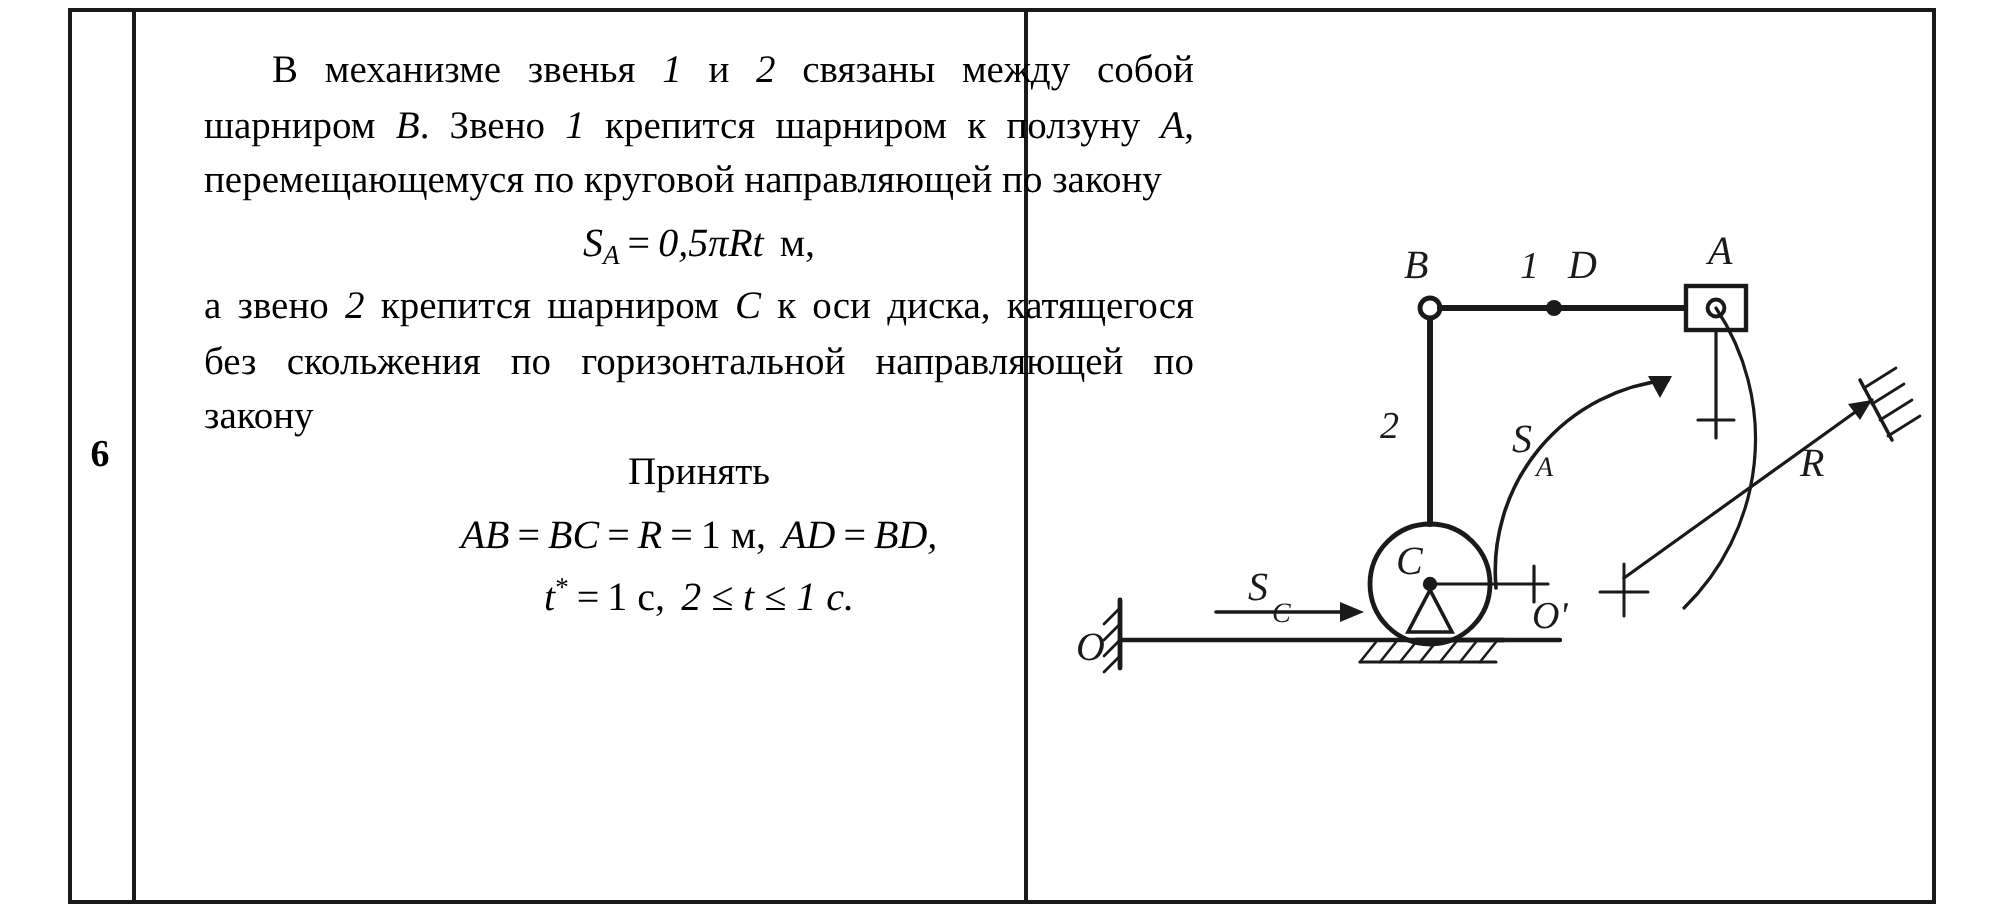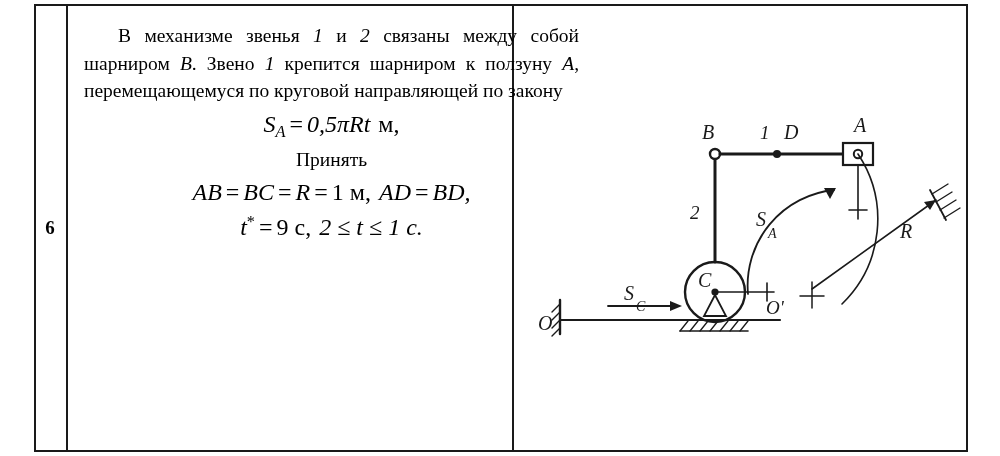--- a/index.html
+++ b/index.html
@@ -47,40 +47,40 @@
     display: flex;
     align-items: center;
     justify-content: center;
     font-size: 19px;
     font-weight: bold;
   }
 
   
   .text-cell {
     position: absolute;
-    left: 66px;
+    left: 84px;
     top: 4px;
     width: 529px;
     height: 448px;
     box-sizing: border-box;
     padding: 18px 16px 0 18px;
   }
   .para {
     font-size: 19.5px;
     line-height: 1.42;
     text-align: justify;
     text-justify: inter-word;
     margin: 0;
   }
   .para.first { text-indent: 34px; }
   .para.nojust { text-align: center; }
   .ital { font-style: italic; }
   .formula {
     text-align: center;
-    font-size: 24px;
+    font-size: 20px;
     margin: 6px 0 4px 0;
     white-space: nowrap;
   }
   .formula .var { font-style: italic; }
   sub.s {
     font-size: 0.68em;
     font-style: italic;
     vertical-align: -0.28em;
   }
   sup.s {
@@ -121,30 +121,37 @@
       <span class="ital">B</span><span>. Звено</span>
       <span class="ital">1</span>
       <span>крепится шарниром к ползуну</span>
       <span class="ital">A</span><span>, перемещающемуся по круговой направляющей по закону</span>
     </p>
 
     <div class="formula">
       <span class="var">S</span><sub class="s">A</sub><span class="mspace"></span><span>=</span><span class="mspace"></span><span class="var">0,5πRt</span><span class="mspace"></span><span class="mspace"></span><span>м,</span>
     </div>
 
+    <p class="para">
+      <span>а звено</span>
+      <span class="ital">2</span>
+      <span>крепится шарниром</span>
+      <span class="ital">C</span>
+      <span>к оси диска, катящегося без скольжения по горизонтальной направляющей по закону</span>
+    </p>
 
 
     <p class="para nojust">Принять</p>
 
     <div class="formula">
       <span class="var">AB</span><span class="mspace"></span><span>=</span><span class="mspace"></span><span class="var">BC</span><span class="mspace"></span><span>=</span><span class="mspace"></span><span class="var">R</span><span class="mspace"></span><span>=</span><span class="mspace"></span><span>1 м,</span><span class="mspace"></span><span class="mspace"></span><span class="var">AD</span><span class="mspace"></span><span>=</span><span class="mspace"></span><span class="var">BD,</span>
     </div>
 
     <div class="formula">
-      <span class="var">t</span><sup class="s">*</sup><span class="mspace"></span><span>=</span><span class="mspace"></span><span>9 с,</span><span class="mspace"></span><span class="mspace"></span><span class="var">2 ≤ t ≤ 1 с.</span>
+      <span class="var">t</span><sup class="s">*</sup><span class="mspace"></span><span>=</span><span class="mspace"></span><span>1 с,</span><span class="mspace"></span><span class="mspace"></span><span class="var">2 ≤ t ≤ 1 с.</span>
     </div>
 
   </div>
 
   <div class="fig-cell">
     <svg width="456" height="448" viewBox="0 0 456 448" xmlns="http://www.w3.org/2000/svg">
       <g stroke="#1a1a1a" fill="none" stroke-width="2.2" stroke-linecap="round">
 
         <line x1="48" y1="316" x2="240" y2="316"></line>
         <line x1="196" y1="316" x2="268" y2="316"></line>

